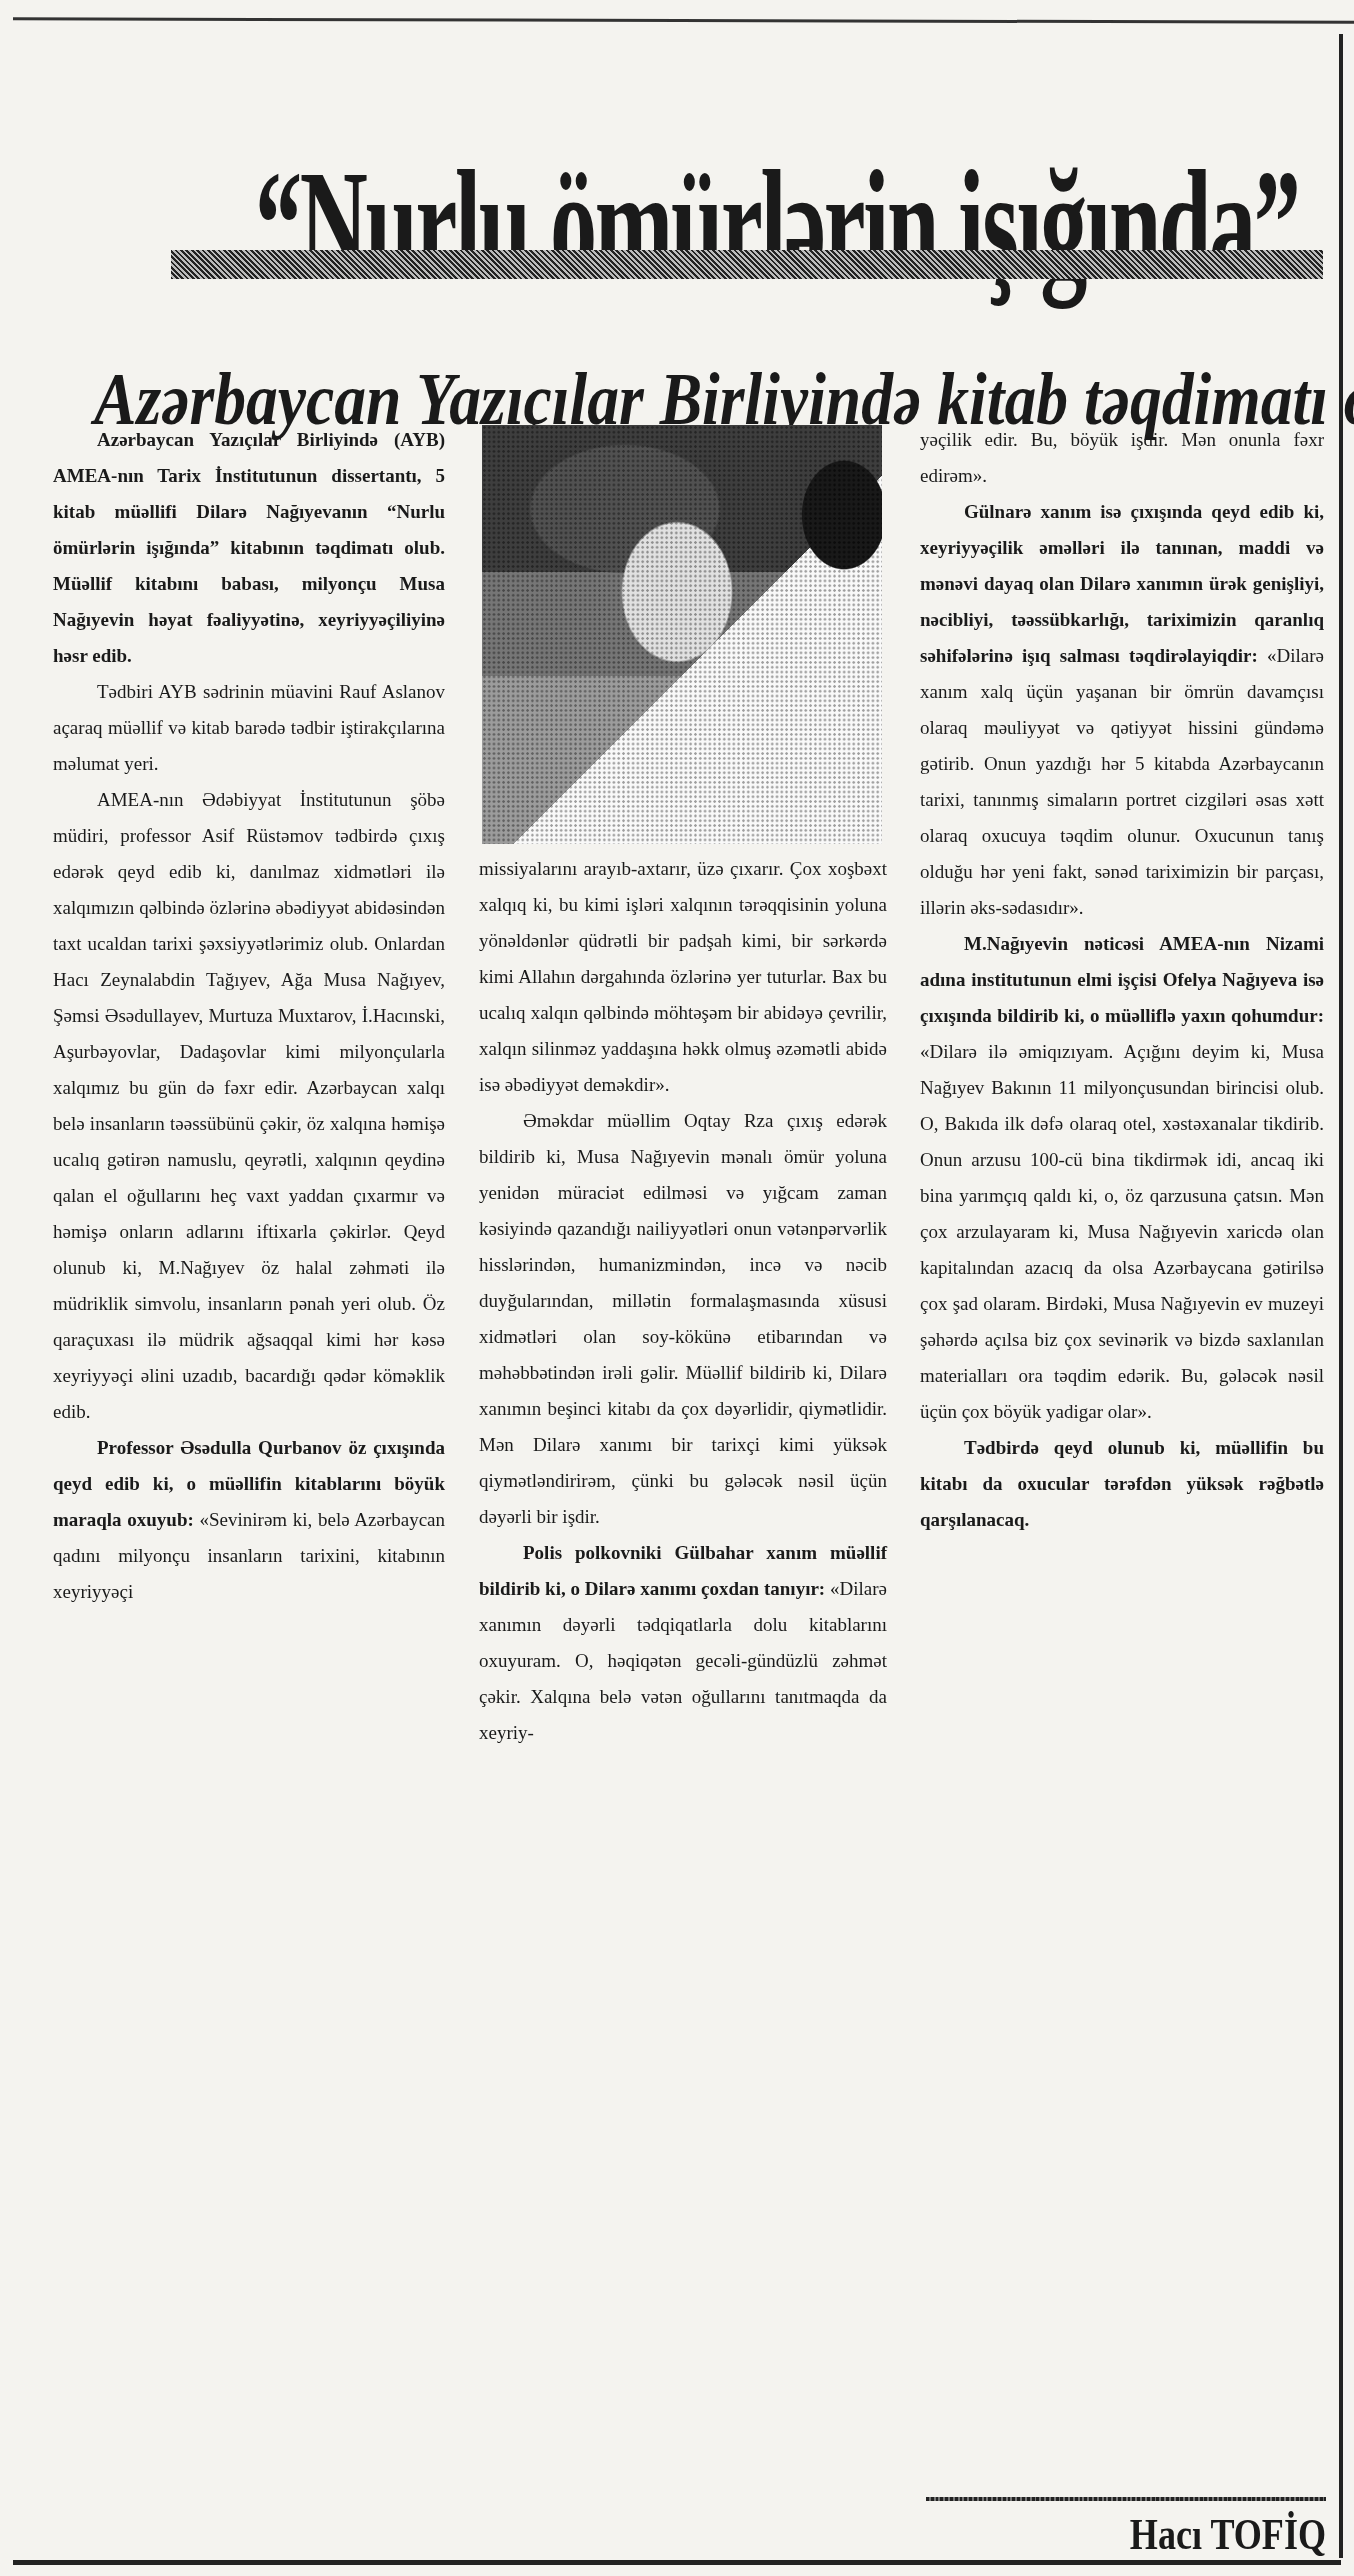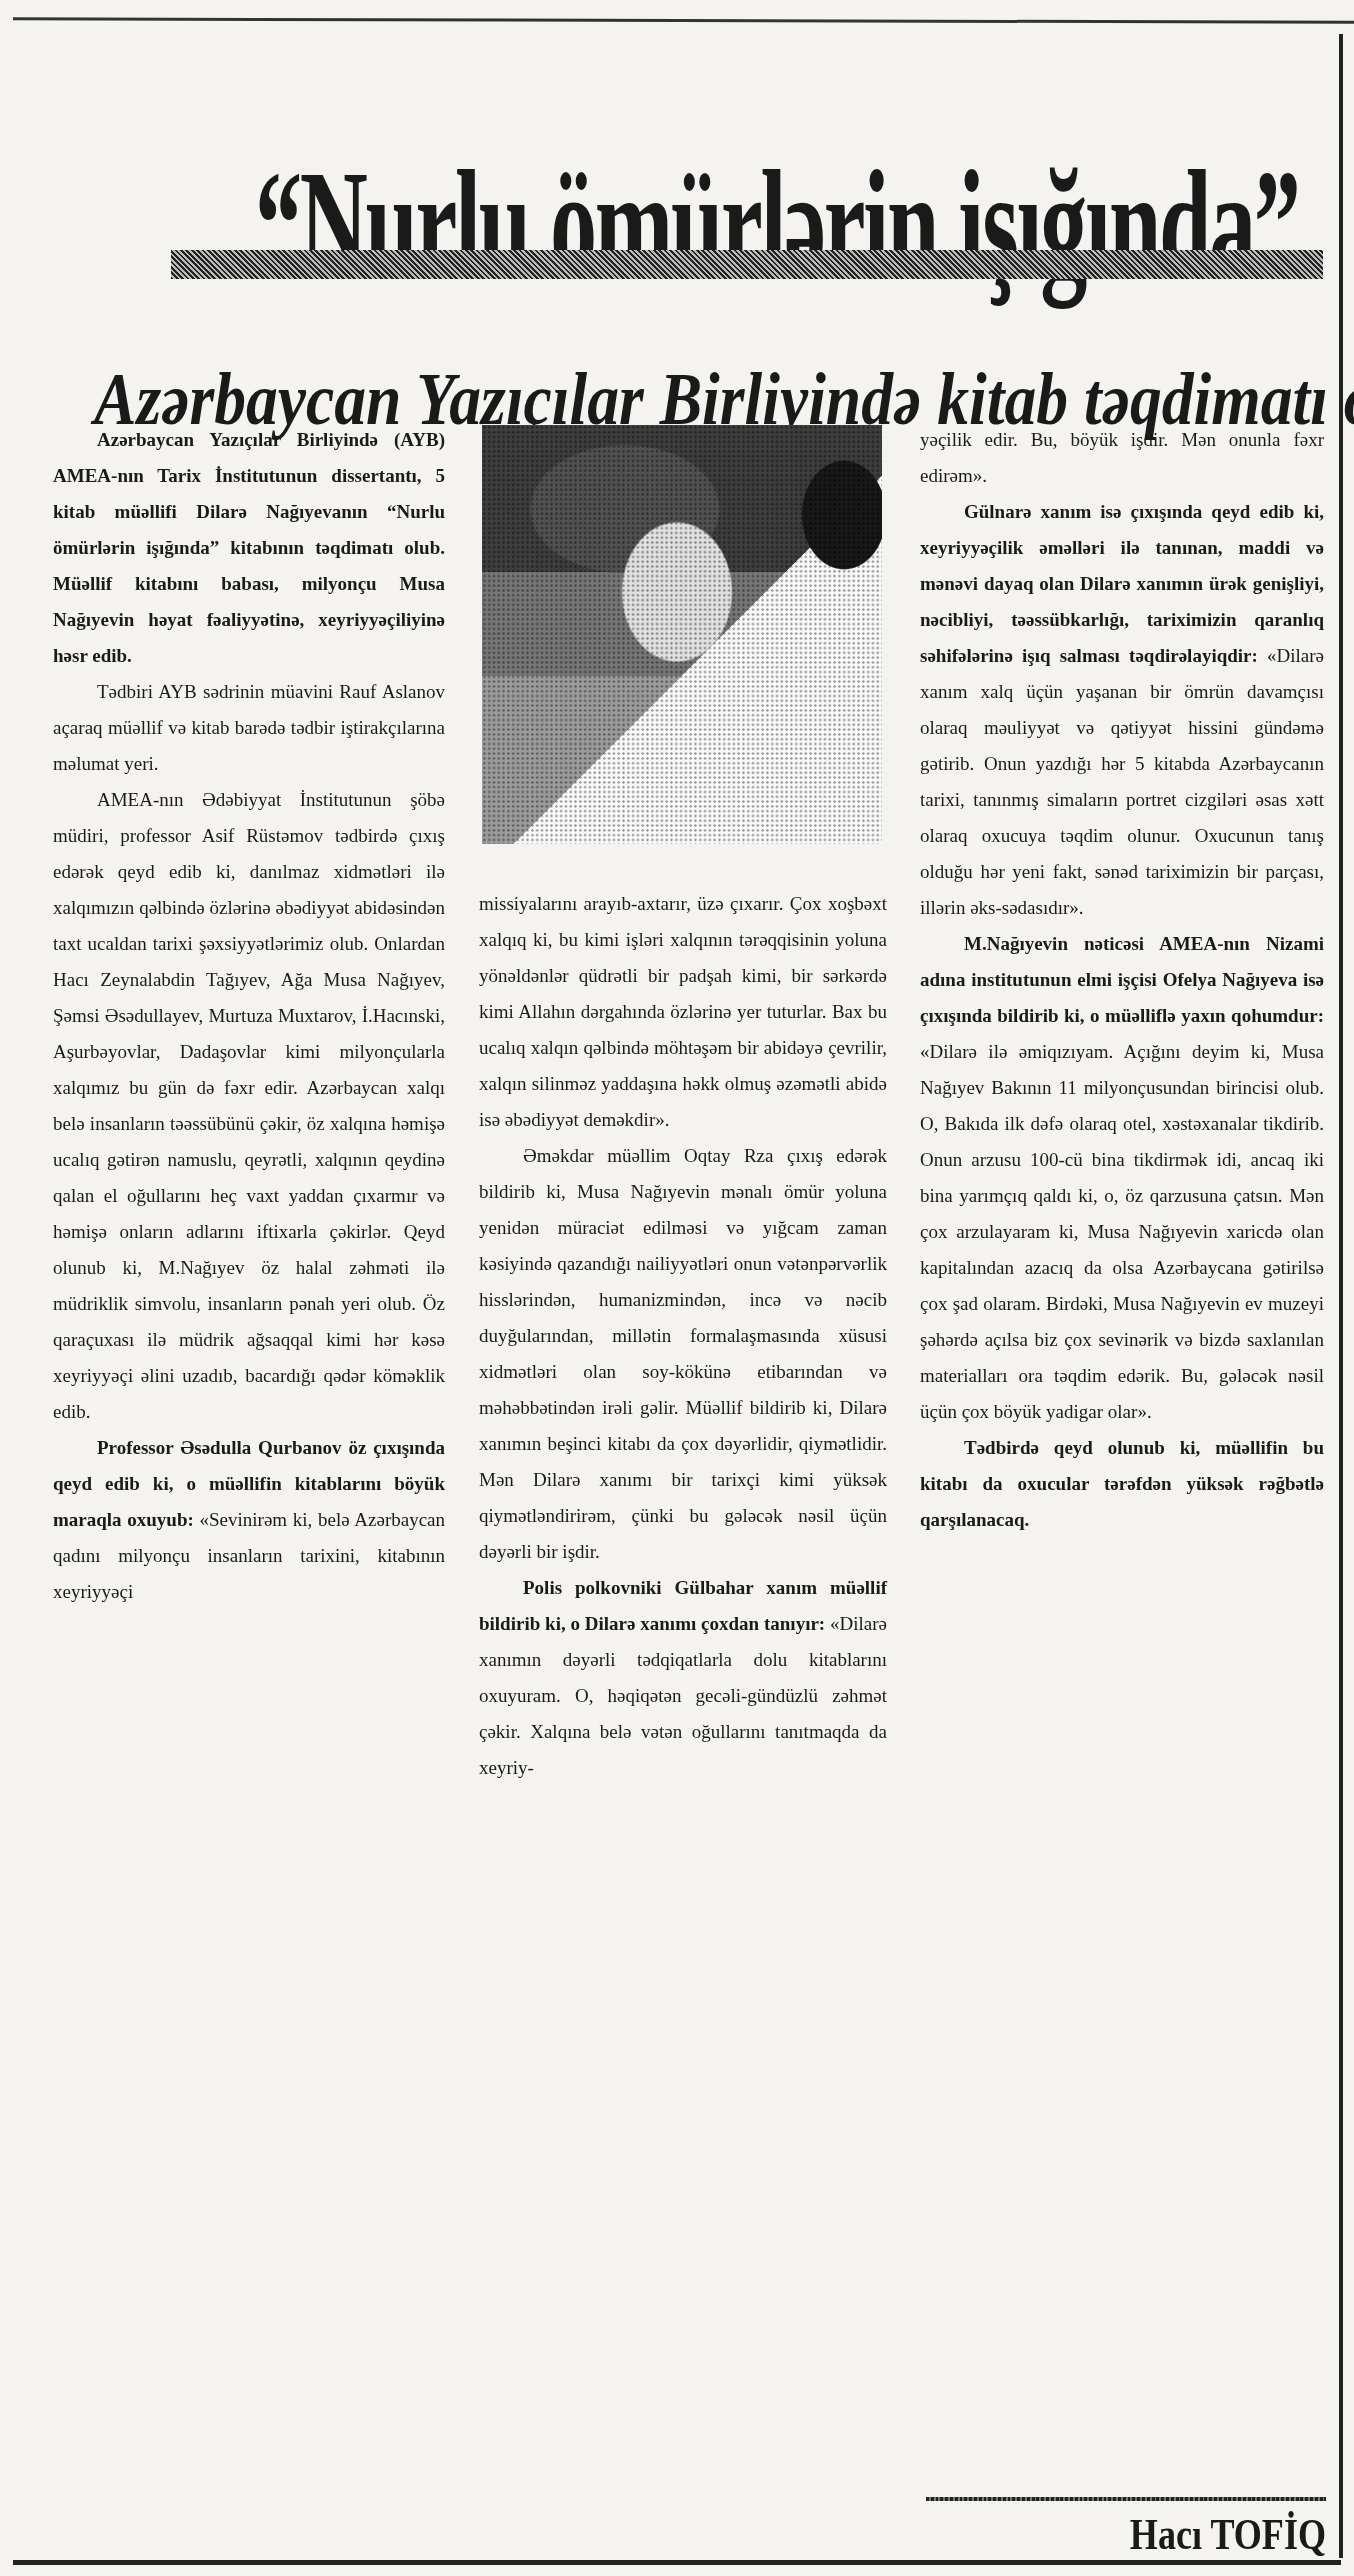--- a/index.html
+++ b/index.html
@@ -28,21 +28,21 @@
     transform:scaleX(0.86); transform-origin:671px 0;
   }
   .col {
     position:absolute; top:422px; font-size:19px; line-height:36px;
     text-align:justify; hyphens:manual;
   }
   .col p { margin:0; text-indent:44px; }
   .col p.noindent { text-indent:0; }
   .col b { font-weight:bold; }
   #col1 { left:53px; width:392px; }
-  #col2 { left:479px; width:408px; top:886px; }
+  #col2 { left:479px; width:408px; top:851px; }
   #col3 { left:920px; width:404px; }
   .photo {
     position:absolute; left:482px; top:425px; width:400px; height:419px;
     background:
       radial-gradient(ellipse 90px 114px at 195px 167px, #d8d8d8 0 60%, transparent 62%),
       radial-gradient(ellipse 133px 90px at 143px 84px, #555 0 70%, transparent 72%),
       radial-gradient(ellipse 52px 67px at 362px 90px, #222 0 80%, transparent 82%),
       linear-gradient(135deg, transparent 55%, #eee 55%),
       linear-gradient(180deg, #444 0 35%, #777 35% 60%, #999 60% 100%);
     filter:contrast(1.1);

